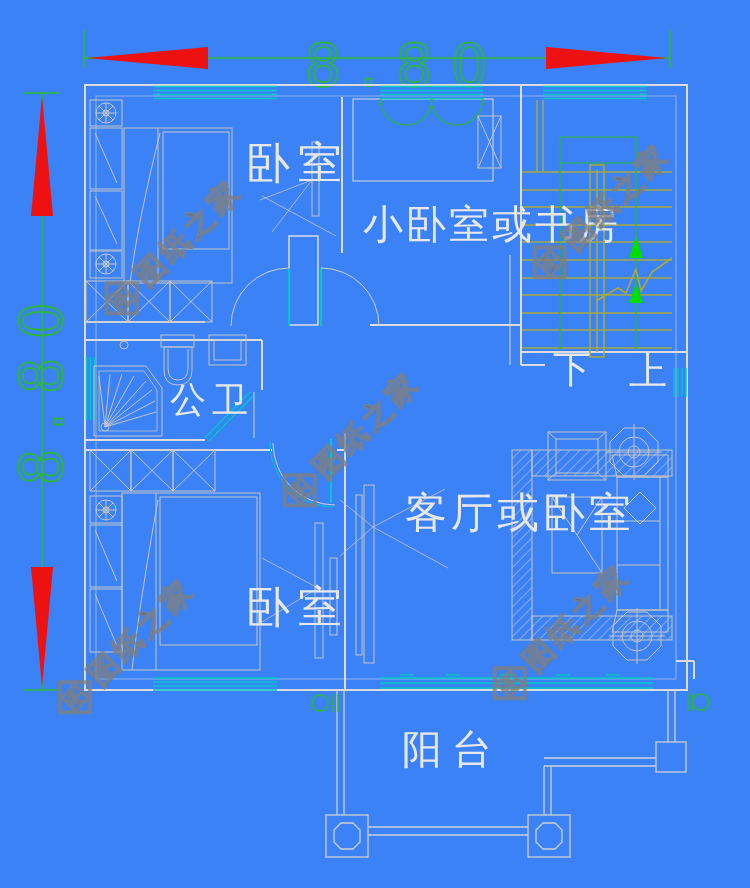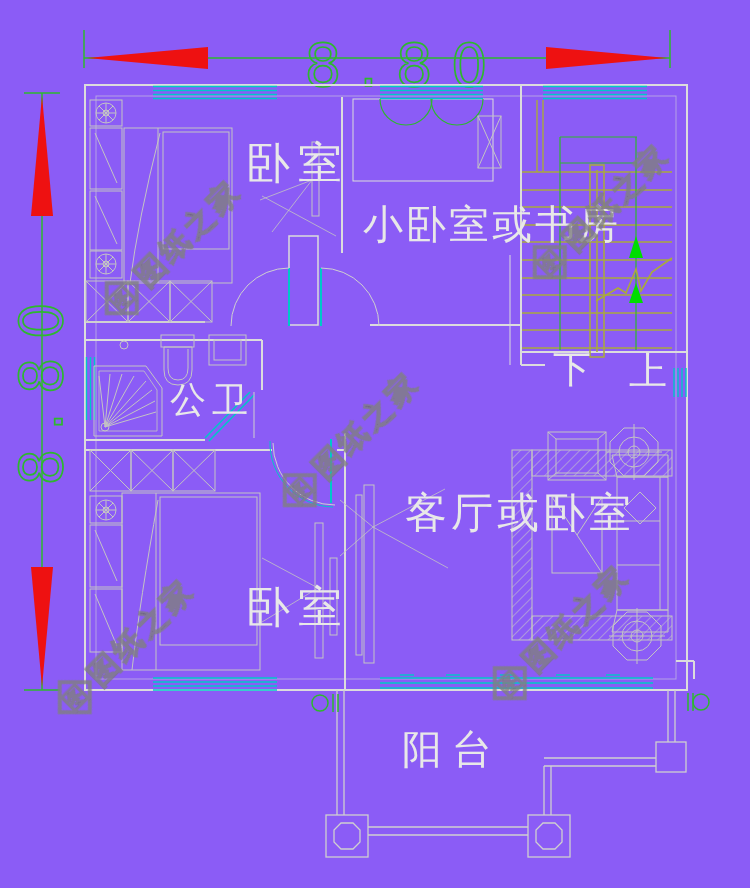--- a/index.html
+++ b/index.html
@@ -1,16 +1,16 @@
 <!DOCTYPE html>
 <html><head>
 <meta charset="utf-8">
 <style>
   html,body{margin:0;padding:0;background:#000;}
-  .stage{position:relative;width:750px;height:888px;background:#8b5cf6;overflow:hidden;
+  .stage{position:relative;width:750px;height:888px;background:#3b82f6;overflow:hidden;
          font-family:"DejaVu Sans",sans-serif;}
   svg text{font-family:"DejaVu Sans",sans-serif;}
 </style>
 </head>
 <body>
 
 <div class="stage">
 <svg width="750" height="888" viewBox="0 0 750 888">
   <defs>
     <pattern id="hatch" width="7" height="7" patternUnits="userSpaceOnUse" patternTransform="rotate(45)">

